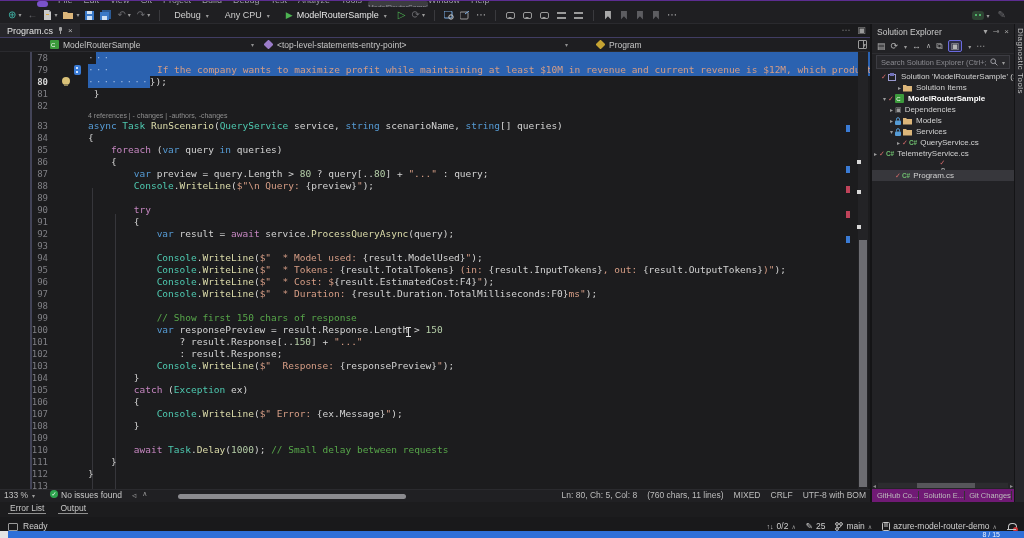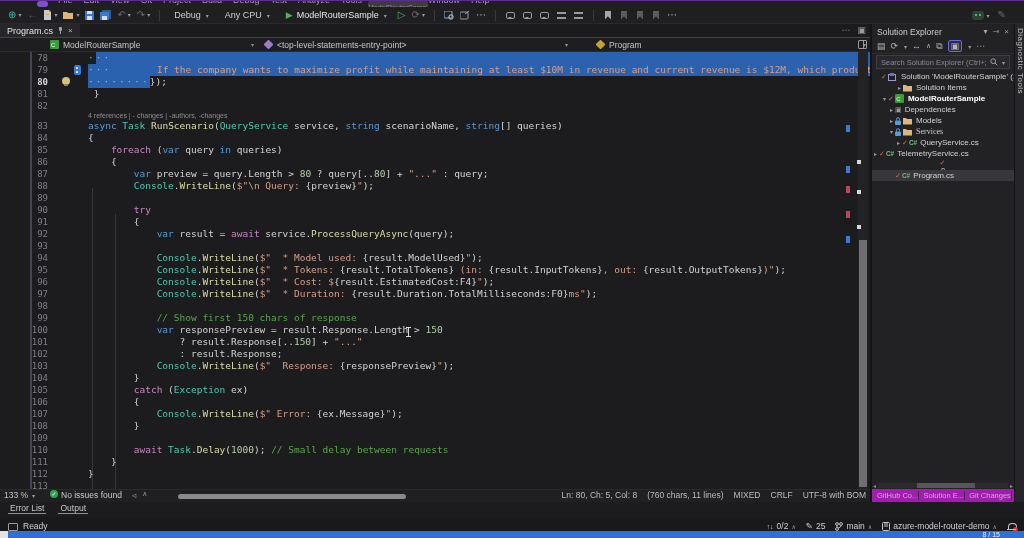--- a/index.html
+++ b/index.html
@@ -109,21 +109,21 @@
   .trow .lbl{margin-left:3px;overflow:hidden;text-overflow:clip}
   .trow .lbl.bold{font-weight:bold;color:#fff}
   .tic{display:inline-block;flex:none}
   .tic-check{color:#d16969;font-size:7px;margin-right:1px}
   .csharp{color:#6fbf6f;font-size:6.5px;font-weight:bold}
   .jsonic{color:#cfcfcf;font-size:7px}
   .depsic{color:#9a9a9a;font-size:7px}
   #sehscroll{height:7px;flex:none;background:#242427;display:flex;align-items:center;color:#8a8a8a;font-size:6px;padding:0 1px}
   #sehscroll .track{flex:1;height:5px;position:relative;margin:0 2px;background:#2c2c2f}
   #sehscroll .thumb{position:absolute;left:30%;width:45%;top:0;height:5px;background:#56565a}
-  #setabs{height:13px;flex:none;display:flex;align-items:center;font-size:7.5px;color:#bdbdbd;gap:1px;padding:0 2px;background:#a21caf}
+  #setabs{height:13px;flex:none;display:flex;align-items:center;font-size:7.5px;color:#bdbdbd;gap:1px;padding:0 2px;background:#701a75}
   #setabs .stab{padding:0 3px;border-right:1px solid #333;overflow:hidden;white-space:nowrap}
 
   
   #diagstrip{width:10px;flex:none;background:#26262a;border-left:1px solid #141416}
   #diagstrip .vtext{writing-mode:vertical-rl;font-size:8px;color:#c0c0c0;letter-spacing:.5px;padding-top:4px;margin-left:1px}
 
   
   #bottomtabs{height:15px;flex:none;background:#1c1c1e;display:flex;align-items:flex-start;padding-left:8px;gap:12px;font-size:8.5px;color:#c8c8c8}
   #bottomtabs .btab{padding:1px 2px 0;border-bottom:1px solid #8f8f8f;height:12px}
 
@@ -582,21 +582,21 @@
             <span class="arr">▸</span>
             <svg class="tic" width="7" height="8" style="margin-right:1px">
               <rect y="3.5" width="6" height="4.5" rx="1" fill="#569cd6"></rect>
               <path d="M1.5 3.5V2.2a1.5 1.5 0 013 0v1.3" stroke="#569cd6" fill="none"></path>
             </svg>
             <svg class="tic" width="9" height="8" style="margin-right:1px">
               <path d="M0 1h3l1 1h5v5.5H0z" fill="#dcb67a"></path>
             </svg>
             <span class="lbl">Models</span>
           </div>
-          <div class="trow" style="padding-left: 16px; font-family: Liberation Serif, serif;">
+          <div class="trow" style="padding-left: 16px;">
             <span class="arr">▾</span>
             <svg class="tic" width="7" height="8" style="margin-right:1px">
               <rect y="3.5" width="6" height="4.5" rx="1" fill="#569cd6"></rect>
               <path d="M1.5 3.5V2.2a1.5 1.5 0 013 0v1.3" stroke="#569cd6" fill="none"></path>
             </svg>
             <svg class="tic" width="9" height="8" style="margin-right:1px">
               <path d="M0 1h3l1 1h5v5.5H0z" fill="#dcb67a"></path>
             </svg>
             <span class="lbl">Services</span>
           </div>

